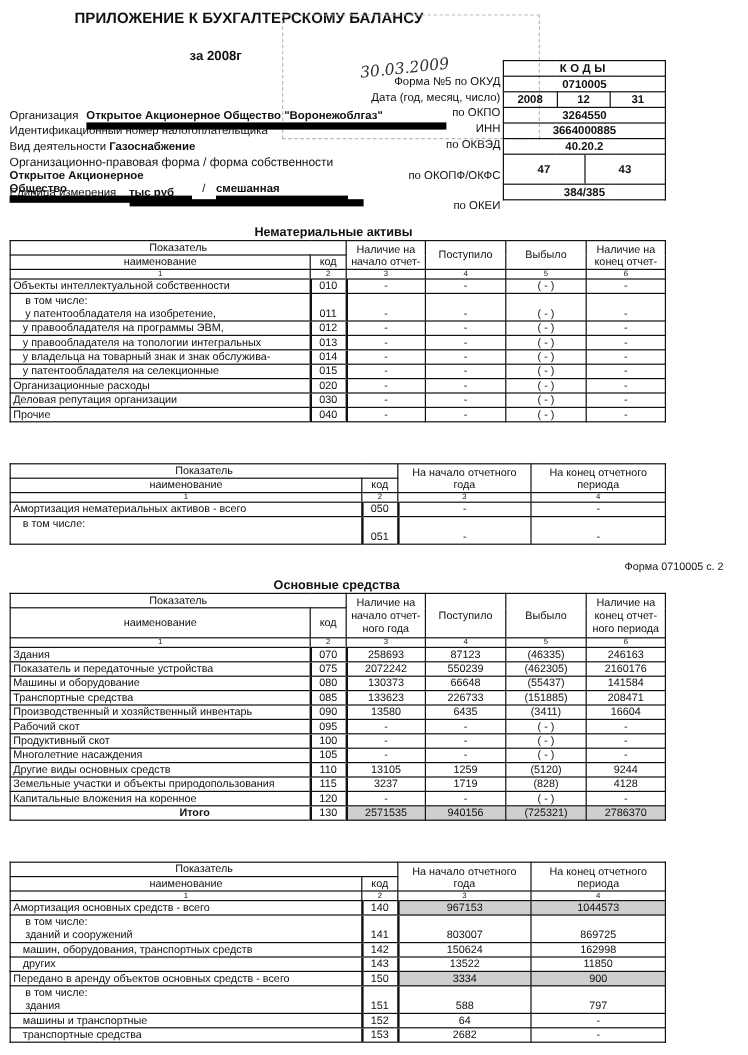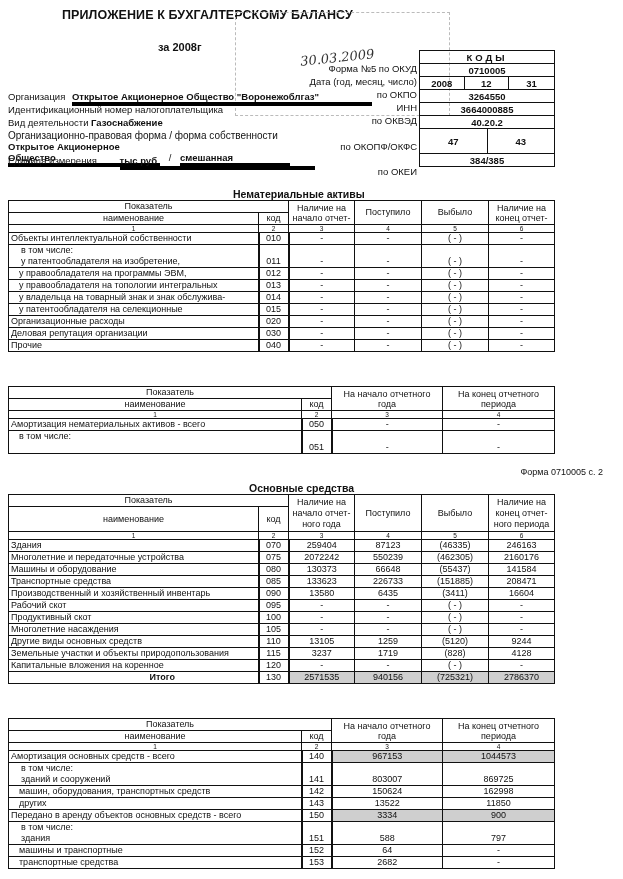--- a/index.html
+++ b/index.html
@@ -9,30 +9,30 @@
   .b { font-weight: bold; }
   .title { left: 62px; top: 8px; font-size: 12.5px; font-weight: bold; letter-spacing: 0.1px; }
   .subtitle { left: 158px; top: 41px; font-size: 11px; font-weight: bold; }
   .stamp { left: 235px; top: 12px; width: 215px; height: 104px; border: 1px dashed #bbb;
            color: #bbb; font-size: 6.5px; line-height: 11px; padding: 4px; box-sizing: border-box; overflow: hidden; }
   .stamp-date { left: 300px; top: 50px; font-family: "DejaVu Serif", serif; font-style: italic;
                 font-size: 13px; color: #333; transform: rotate(-6deg); }
   .lbl-right { text-align: right; font-size: 9.5px; }
   .codes { left: 419px; top: 50px; width: 136px; border: 1.5px solid #111; border-collapse: collapse; }
   .codes td { border: 1px solid #111; text-align: center; font-weight: bold; font-size: 9.5px; height: 12px; padding: 0; }
-  .field-line { border-bottom: 4px solid #000000; }
+  .field-line { border-bottom: 6px solid #000000; }
   table.grid { position: absolute; border-collapse: collapse; border: 1.5px solid #111; }
   table.grid td { border: 1px solid #111; padding: 0 2px; font-size: 9px; height: 11px; line-height: 11px; }
   table.grid td.c { text-align: center; }
   table.grid td.hdr { text-align: center; }
   table.grid td.n { text-align: center; font-size: 6.5px; height: 7px; line-height: 7px; }
   table.grid td.ind { padding-left: 10px; }
   table.grid td.shade { background: #cfcfcf; }
   table.grid td.code { text-align: center; border-left: 2px solid #111; border-right: 2px solid #111; }
-  .sec-title { font-weight: bold; font-size: 10.5px; margin-left: 21px; }
+  .sec-title { font-weight: bold; font-size: 10.5px; }
   .form-note { right: 20px; top: 467px; font-size: 9px; }
 </style>
 </head>
 <body>
 
 <div class="abs title">ПРИЛОЖЕНИЕ К БУХГАЛТЕРСКОМУ БАЛАНСУ</div>
 <div class="abs subtitle">за 2008г</div>
 
 <div class="abs stamp">
   <div style="height:12px"></div>
@@ -93,21 +93,21 @@
   <span class="b">Газоснабжение</span>
 </div>
 <div class="abs" style="left:8px; top:130px; font-size:10px;">Организационно-правовая форма / форма собственности</div>
 <div class="abs" style="left:8px; top:141px; font-size:9.5px;">
   <span class="b field-line" style="display:inline-block; width:152px;">Открытое Акционерное Общество</span>
   <span style="margin:0 6px;">/</span>
   <span class="b field-line" style="display:inline-block; width:110px;">смешанная</span>
 </div>
 <div class="abs" style="left:8px; top:155px; font-size:9.5px;">
   <span>Единица измерения</span>
-  <span class="b field-line" style="display:inline-block; width:195px; margin-left:20px;">тыс руб</span>
+  <span class="b field-line" style="display:inline-block; width:195px; margin-left:8px;">тыс руб</span>
 </div>
 
 <div class="abs sec-title" style="left:212px; top:188px;">Нематериальные активы</div>
 <table class="grid" style="left:8px; top:200px; width:547px;">
   <colgroup>
       <col style="width:250px">
       <col style="width:30px">
       <col style="width:66px">
       <col style="width:67px">
       <col style="width:67px">
@@ -281,27 +281,27 @@
     <td class="n">3</td>
     <td class="n">4</td>
     <td class="n">5</td>
     <td class="n">6</td>
   </tr>
   </tbody>
     <tbody id="fixed-body">
       <tr>
         <td>Здания</td>
         <td class="code">070</td>
-        <td class="c">259404</td>
+        <td class="c">258693</td>
         <td class="c">87123</td>
         <td class="c">(46335)</td>
         <td class="c">246163</td>
       </tr>
       <tr>
-        <td>Многолетние и передаточные устройства</td>
+        <td>Показатель и передаточные устройства</td>
         <td class="code">075</td>
         <td class="c">2072242</td>
         <td class="c">550239</td>
         <td class="c">(462305)</td>
         <td class="c">2160176</td>
       </tr>
       <tr>
         <td>Машины и оборудование</td>
         <td class="code">080</td>
         <td class="c">130373</td>

